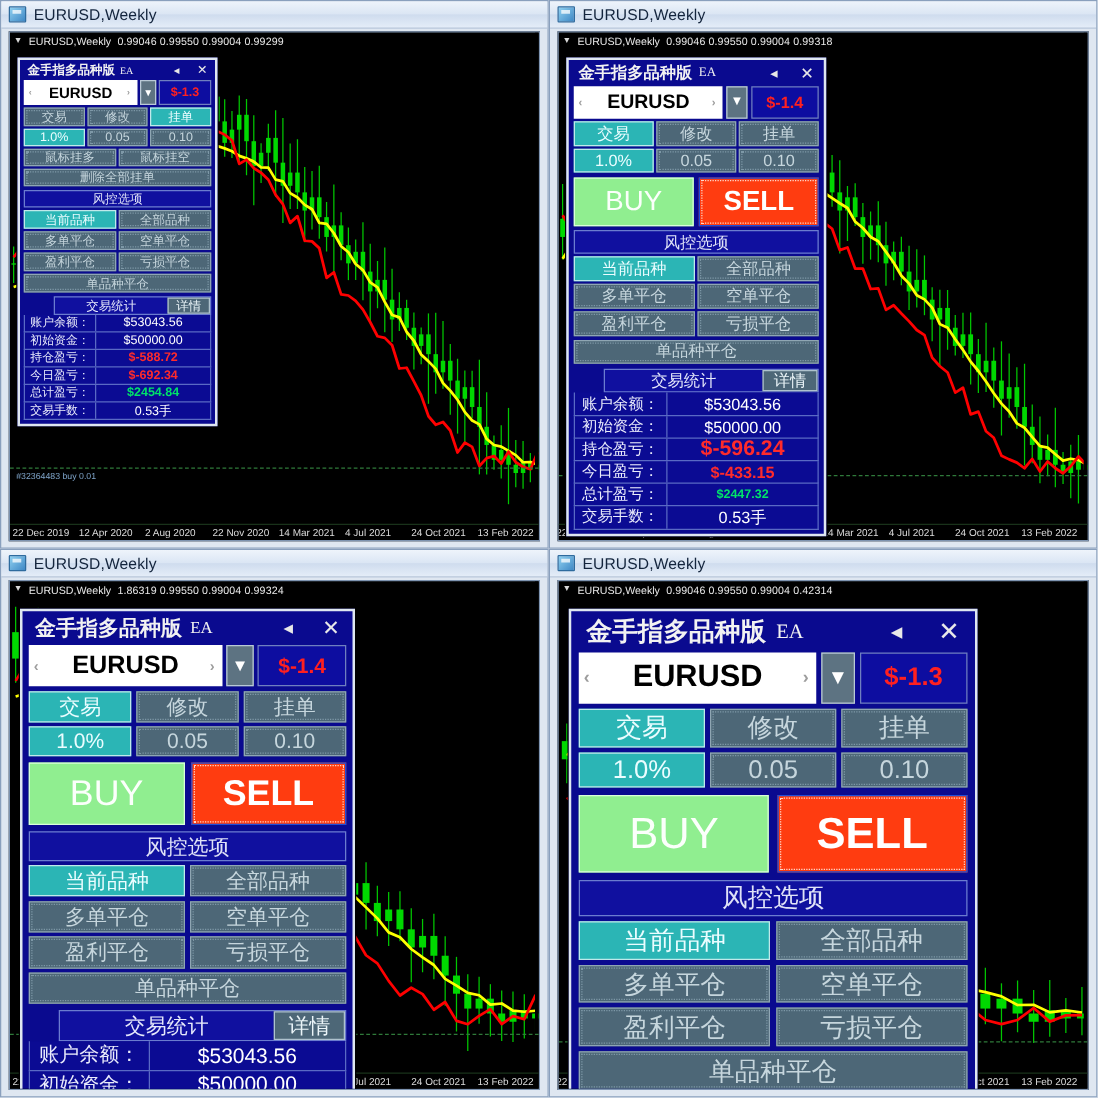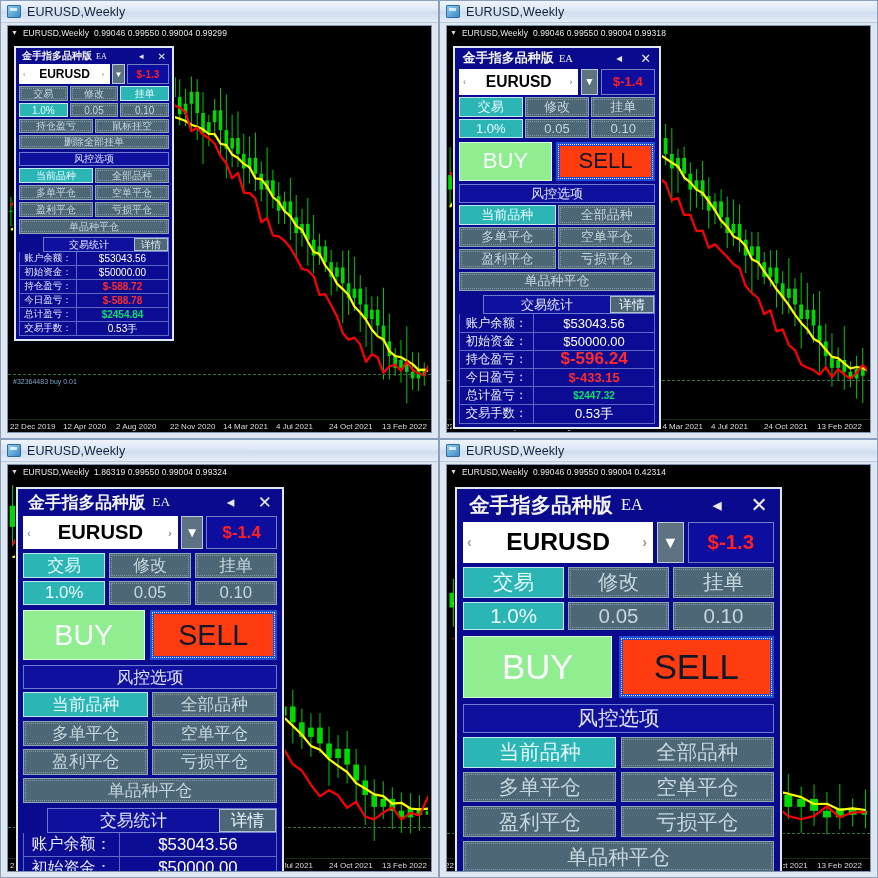--- a/index.html
+++ b/index.html
@@ -71,23 +71,23 @@
   .tabrow,.lotrow,.gridrow{ display:flex; }
   .tab,.lot,.gbtn{ display:flex; align-items:center; justify-content:center;
      color:#e7f3f4; text-align:left; }
   .tab.on,.lot.on,.gbtn.on{ background:#2bb5b5; color:#eafdff; border:1px solid #bfe9ea; }
   .tab.off,.lot.off,.gbtn.off{ background:#4d6777; color:#c6d6dd;
      border:1px solid #8fa6b3; outline:1px dotted #7e98a7; outline-offset:-3px; }
   .wide{ width:100%; }
 
   .buy{ background:#90ee90; color:#fbfffb; display:flex; align-items:center;
      justify-content:center; border:1px solid #d9ffd9; }
-  .sell{ background:#ff3c10; color:#0f172a; display:flex; align-items:center;
-     justify-content:center; border:4px solid #1d4ed8;
-     outline:1px dotted #ffd7cb; outline-offset:-3px; }
+  .sell{ background:#ff3c10; color:#ffffff; display:flex; align-items:center;
+     justify-content:center; border:1px solid #1d4ed8;
+     outline:1px dotted #ffd7cb; outline-offset:-3px;font-weight:bold; }
 
   .riskbar{ background:#10109f; border:1px solid #6b7ccf; color:#dfe2f7;
      display:flex; align-items:center; justify-content:center; }
 
   .statsbar{ display:flex; align-items:stretch; background:#10109f;
      border:1px solid #6b7ccf;margin-left:24px; }
   .statsbar .lbl{ flex:1; display:flex; align-items:center; justify-content:center;
      color:#e6e9fb; }
   .statsbar .detail{ background:#4d6777; border:1px solid #aec2cd; color:#eaf4f8;
      display:flex; align-items:center; justify-content:center; }
@@ -301,21 +301,21 @@
             <div class="tab off" style="flex:1;height:15.0px;font-size:10.0px;">交易</div>
             <div class="tab off" style="flex:1;height:15.0px;font-size:10.0px;">修改</div>
             <div class="tab on" style="flex:1;height:15.0px;font-size:10.0px;">挂单</div>
           </div>
           <div class="lotrow" style="padding:2.0px 3.0px 0;gap:2.0px;">
             <div class="lot on" style="flex:1;height:14.0px;font-size:10.0px;">1.0%</div>
             <div class="lot off" style="flex:1;height:14.0px;font-size:10.0px;">0.05</div>
             <div class="lot off" style="flex:1;height:14.0px;font-size:10.0px;">0.10</div>
           </div>
           <div class="gridrow" style="padding:2.0px 3.0px 0;gap:2.0px;">
-            <div class="gbtn off" style="flex:1;height:14.0px;font-size:10.0px;">持仓盈亏</div>
+            <div class="gbtn off" style="flex:1;height:14.0px;font-size:10.0px;">鼠标挂多</div>
             <div class="gbtn off" style="flex:1;height:14.0px;font-size:10.0px;">鼠标挂空</div>
           </div>
           <div style="padding:2.0px 3.0px 0;">
             <div class="gbtn off wide" style="height:14.0px;font-size:10.0px;">删除全部挂单</div>
           </div>
           <div style="padding:3.0px 3.0px 0;">
             <div class="riskbar" style="height:14.0px;font-size:10.0px;">风控选项</div>
           </div>
           <div class="gridrow" style="padding:2.0px 3.0px 0;gap:2.0px;">
             <div class="gbtn on" style="flex:1;height:15.0px;font-size:10.0px;">当前品种</div>
@@ -345,21 +345,21 @@
               <div class="strow" style="height:14.0px;">
         <div class="k" style="width:57.0px;font-size:9.5px;">初始资金：</div>
         <div class="v white" style="font-size:10.0px;">$50000.00</div>
       </div>
               <div class="strow" style="height:14.0px;">
         <div class="k" style="width:57.0px;font-size:9.5px;">持仓盈亏：</div>
         <div class="v red" style="font-size:10.0px;">$-588.72</div>
       </div>
               <div class="strow" style="height:14.0px;">
         <div class="k" style="width:57.0px;font-size:9.5px;">今日盈亏：</div>
-        <div class="v red" style="font-size:10.0px;">$-588.78</div>
+        <div class="v red" style="font-size:10.0px;">$-692.34</div>
       </div>
               <div class="strow" style="height:14.0px;">
         <div class="k" style="width:57.0px;font-size:9.5px;">总计盈亏：</div>
         <div class="v green" style="font-size:10.0px;">$2454.84</div>
       </div>
               <div class="strow" style="height:14.0px;">
         <div class="k" style="width:57.0px;font-size:9.5px;">交易手数：</div>
         <div class="v white" style="font-size:10.0px;">0.53手</div>
       </div>
             </div>

